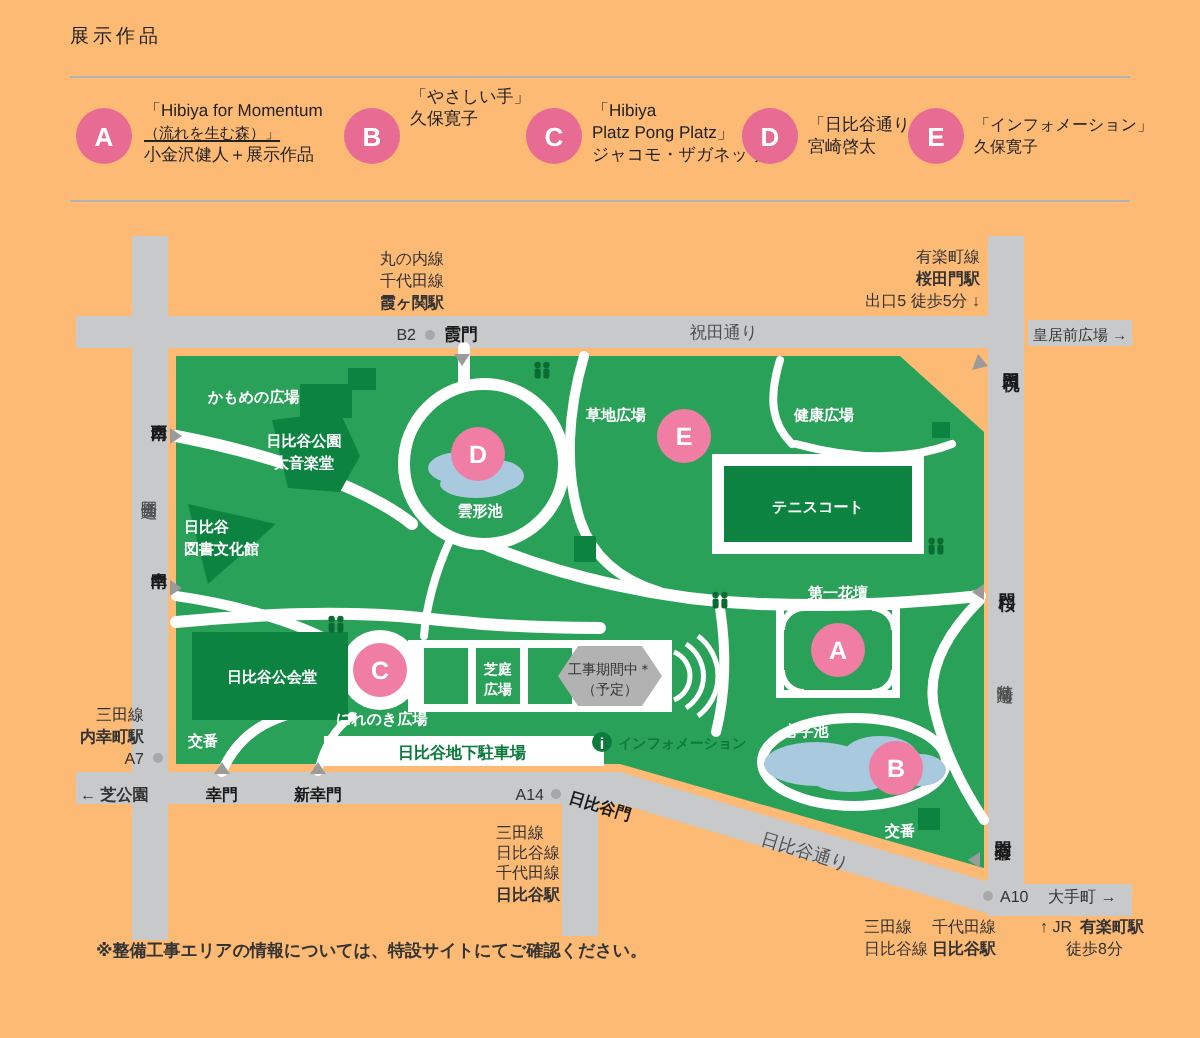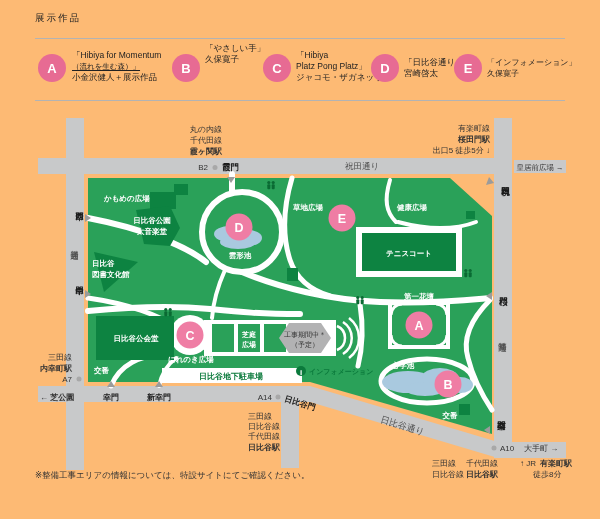--- a/index.html
+++ b/index.html
@@ -34,21 +34,21 @@
   .wlabel{fill:#fff;font-weight:bold;}
   .rlabel{fill:#4f4f4f;}
   .glabel{fill:#1a1a1a;font-weight:bold;}
   .slabel{fill:#333;}
   .bold{font-weight:bold;}
   .greenlabel{fill:var(--info-green);font-weight:bold;}
   .tri{fill:#9b9b9b;}
   .dot{fill:#a8a8a8;}
   .vtext{writing-mode:vertical-rl;text-orientation:upright;}
   .cjg{fill:#333;}
-  #footer-note{position:absolute;left:35px;top:470px;font-size:8.5px;color:#333;}
+  #footer-note{position:absolute;left:48px;top:470px;font-size:8.5px;color:#333;font-weight:bold;}
 </style>
 </head>
 <body>
 
 <div id="page">
 
   <div id="legend">
     <div class="heading">展示作品</div>
     <div class="rule" style="top:38px"></div>
 

